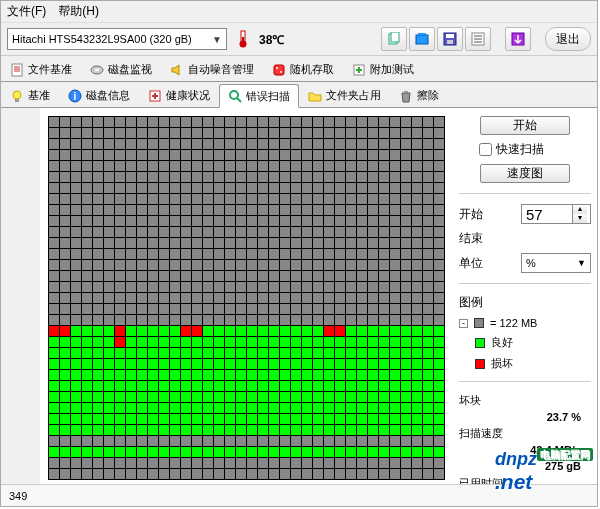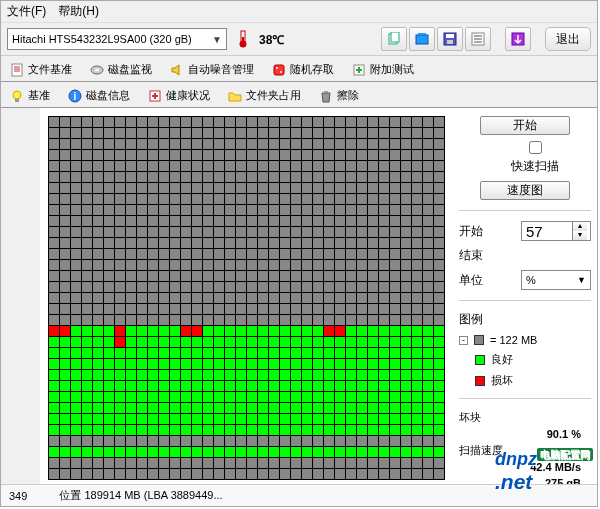--- a/index.html
+++ b/index.html
@@ -7,34 +7,34 @@
 .window { border: 1px solid #aaa; width: 598px; height: 507px; position: relative; background: #f0f0f0; }
 .menubar { display: flex; gap: 12px; padding: 2px 6px; background: #f0f0f0; border-bottom: 1px solid #ddd; }
 .menubar span { cursor: default; }
 .toolbar { display: flex; align-items: center; padding: 4px 6px; background: #f0f0f0; gap: 8px; border-bottom: 1px solid #ccc; }
 .dropdown { border: 1px solid #888; background: #fff; height: 22px; width: 220px; padding: 0 4px; font-size: 11px; display: flex; align-items: center; justify-content: space-between; }
 .dropdown .arrow { font-size: 10px; color: #444; }
 .therm { width: 16px; height: 20px; display: inline-block; }
 .temp { font-weight: bold; }
 .toolbar-btns { display: flex; gap: 2px; margin-left: auto; }
 .tb { width: 26px; height: 24px; border: 1px solid #bbb; background: linear-gradient(#fefefe,#e6e6e6); display: flex; align-items: center; justify-content: center; border-radius: 2px; }
-.exit-btn { border: 1px solid #bbb; background: linear-gradient(#fefefe,#e6e6e6); height: 24px; padding: 0 10px; display: flex; align-items: center; border-radius: 5px; }
+.exit-btn { border: 1px solid #bbb; background: linear-gradient(#fefefe,#e6e6e6); height: 24px; padding: 0 10px; display: flex; align-items: center; border-radius: 11px; }
 .tabs { display: flex; flex-wrap: wrap; background: #f0f0f0; border-bottom: 1px solid #999; padding-top: 2px; }
 .tab { display: flex; align-items: center; gap: 4px; padding: 3px 8px; font-size: 11px; cursor: default; border: 1px solid transparent; }
 .tab.active { background: #fff; border: 1px solid #999; border-bottom: 1px solid #fff; margin-bottom: -1px; border-radius: 3px 3px 0 0; }
 .tab .ico { width: 14px; height: 14px; display: inline-block; }
 .content { display: flex; background: #fff; height: 388px; margin-left: 39px; }
 .grid-panel { padding: 8px; }
 .grid { display: grid; grid-template-columns: repeat(36, 10px); grid-template-rows: repeat(33, 10px); gap: 1px; background: #000; border: 1px solid #000; }
 .cell { width: 10px; height: 10px; background: #888; }
 .cell.g { background: #0f0; }
 .cell.r { background: #f00; }
 .right-panel { width: 160px; padding: 8px 6px; display: flex; flex-direction: column; gap: 6px; font-size: 12px; }
 .btn { border: 1px solid #888; background: linear-gradient(#fefefe,#e5e5e5); height: 24px; display: flex; align-items: center; justify-content: center; border-radius: 2px; width: 90px; margin: 0 auto; }
-.chk { display: flex; align-items: center; gap: 4px; margin-left: 20px; flex-direction: column; }
+.chk { display: flex; align-items: center; gap: 4px; margin-left: 20px; }
 .chk input { width: 13px; height: 13px; }
 .field-row { display: flex; align-items: center; gap: 6px; justify-content: space-between; }
 .field-row .lbl { width: 40px; }
 .spinner { border: 1px solid #888; background: #fff; height: 20px; width: 70px; display: flex; align-items: center; }
 .spinner input { border: none; width: 50px; padding: 0 4px; font-size: 15px; outline: none; }
 .spinner .arrows { display: flex; flex-direction: column; border-left: 1px solid #888; }
 .spinner .a { width: 14px; height: 9px; font-size: 7px; text-align: center; line-height: 8px; background: linear-gradient(#fefefe,#e5e5e5); cursor: default; }
 .sel { border: 1px solid #888; background: #fff; height: 20px; width: 70px; display: flex; align-items: center; justify-content: space-between; padding: 0 4px; font-size: 11px; }
 .divider { border-top: 1px solid #ccc; margin: 4px 0; }
 .legend-row { display: flex; align-items: center; gap: 6px; font-size: 11px; }
@@ -157,20 +157,27 @@
           </svg></span>
         <span>磁盘信息</span>
       </div>
     <div class="tab">
         <span class="ico"><svg width="14" height="14">
             <rect x="2" y="2" width="10" height="10" fill="#fff" stroke="#c33"></rect>
             <path d="M7 4v6M4 7h6" stroke="#c33" stroke-width="2"></path>
           </svg></span>
         <span>健康状况</span>
       </div>
+    <div class="tab active">
+        <span class="ico"><svg width="14" height="14">
+            <circle cx="6" cy="6" r="4" fill="none" stroke="#2a6" stroke-width="2"></circle>
+            <path d="M9 9l4 4" stroke="#2a6" stroke-width="2"></path>
+          </svg></span>
+        <span>错误扫描</span>
+      </div>
     <div class="tab">
         <span class="ico"><svg width="14" height="14">
             <path d="M1 4h4l2 2h6v6H1z" fill="#fd5" stroke="#ca0"></path>
           </svg></span>
         <span>文件夹占用</span>
       </div>
     <div class="tab">
         <span class="ico"><svg width="14" height="14">
             <path d="M3 4h8l-1 9H4z" fill="#999" stroke="#555"></path>
             <rect x="5" y="2" width="4" height="2" fill="#999"></rect>
@@ -1411,31 +1418,30 @@
         <span class="sq" style="background:#0f0"></span>
         <span>良好</span>
       </div>
       <div class="legend-row" style="padding-left:16px">
         <span class="sq" style="background:#f00"></span>
         <span>损坏</span>
       </div>
       <div class="divider"></div>
       <div class="stats">
         <div>坏块</div>
-        <div class="val">90.1 %</div>
+        <div class="val">23.7 %</div>
         <div>扫描速度</div>
         <div class="val">42.4 MB/s</div>
         <div class="val">275 gB</div>
         <div>已用时间</div>
       </div>
     </div>
   </div>
 
   <div class="statusbar">
     <span>349</span>
-    <span>位置 189914 MB (LBA 3889449...</span>
   </div>
 
   <div class="watermark">
     <span>dnpz</span><span class="cn">电脑配置网</span><br>
     <span style="font-size:21px">.net</span>
   </div>
 </div>
 
 </body></html>

